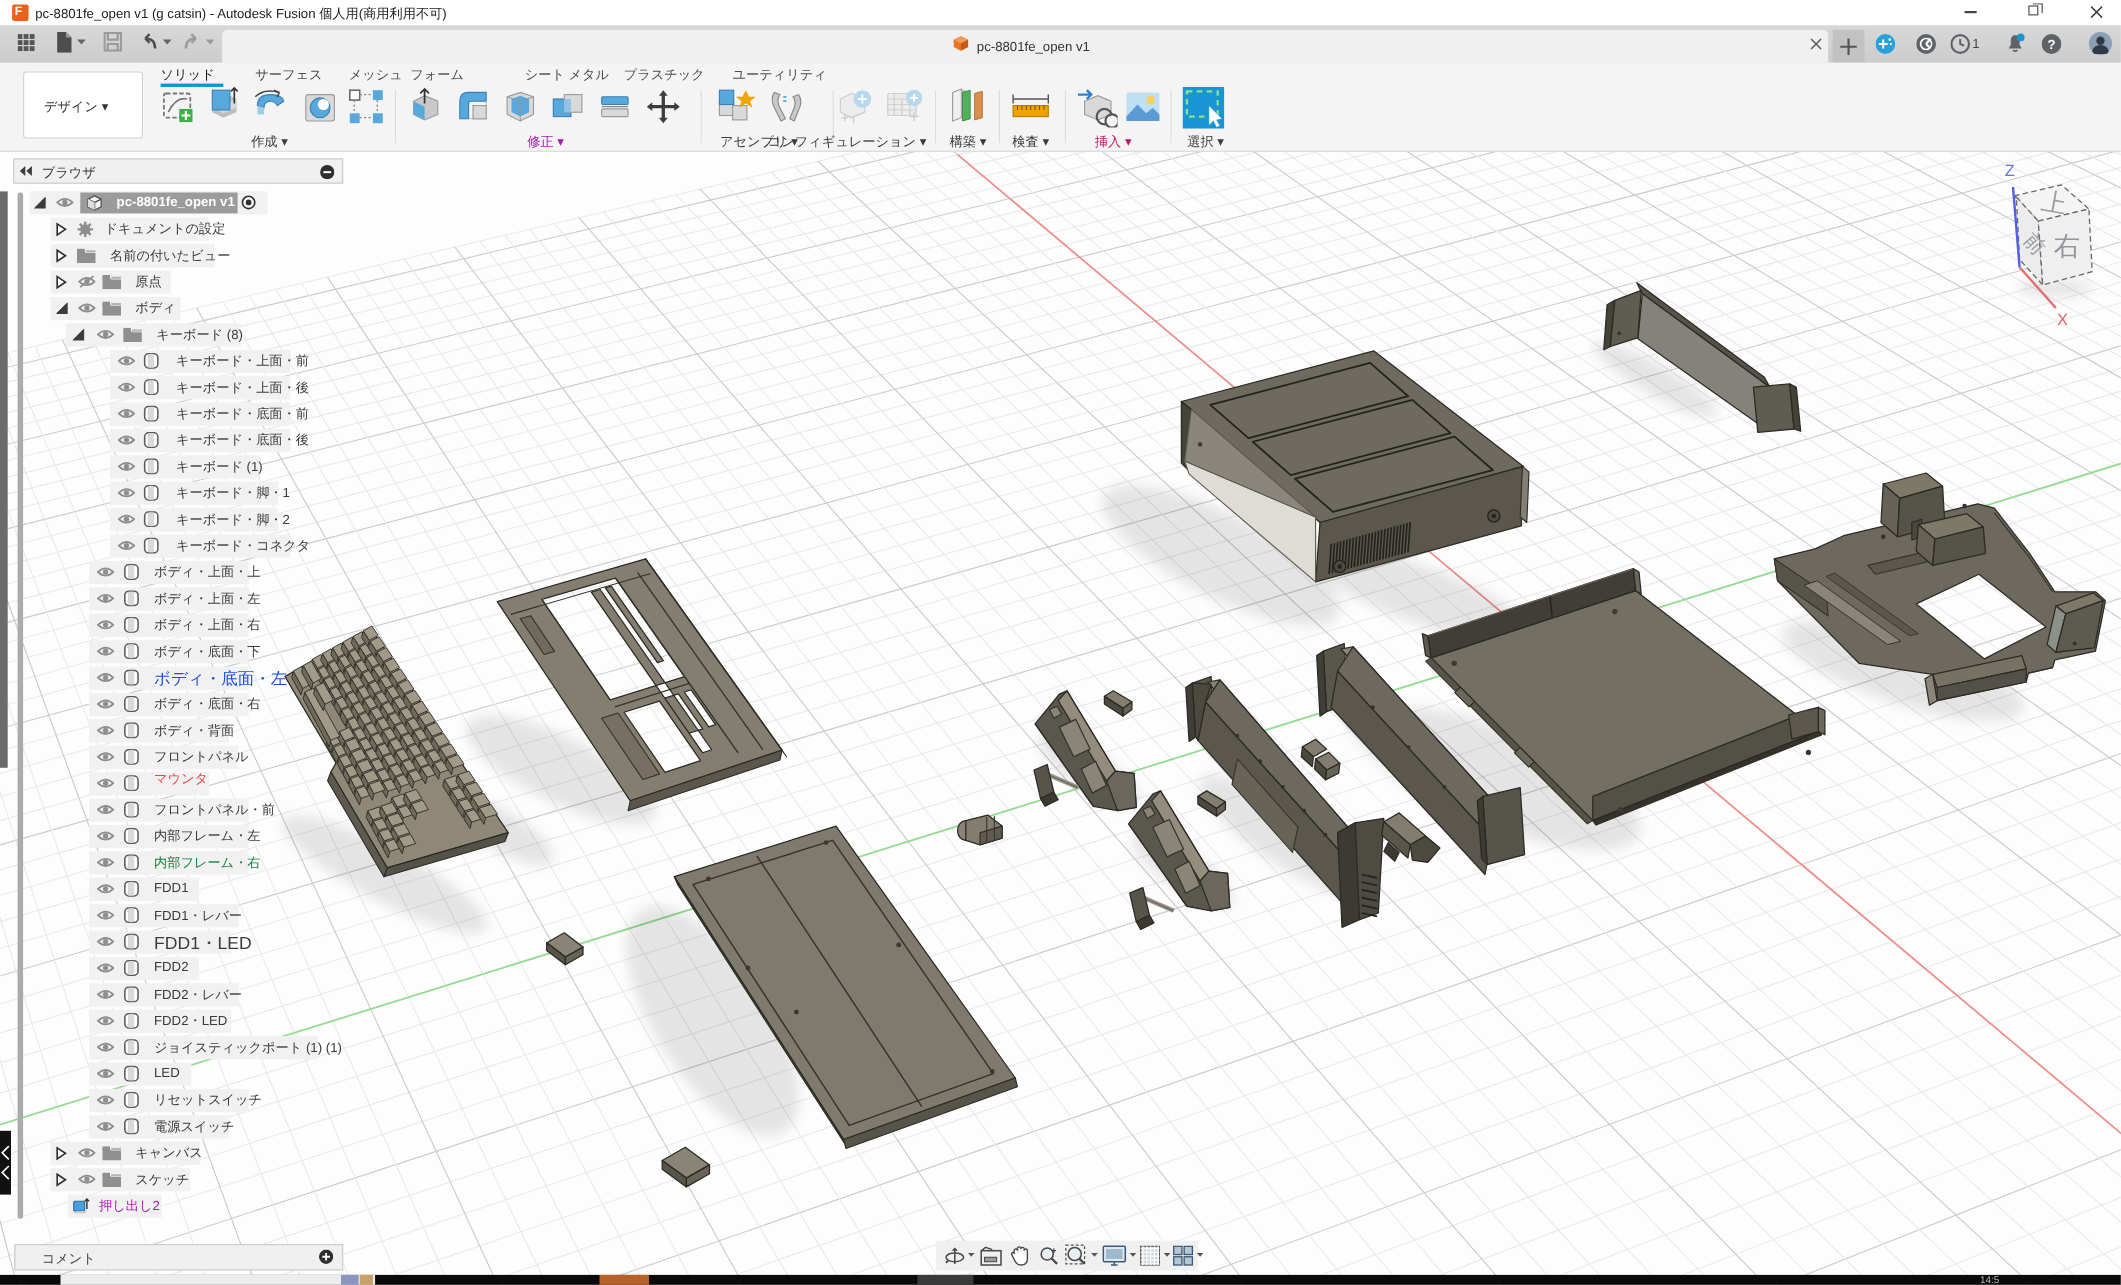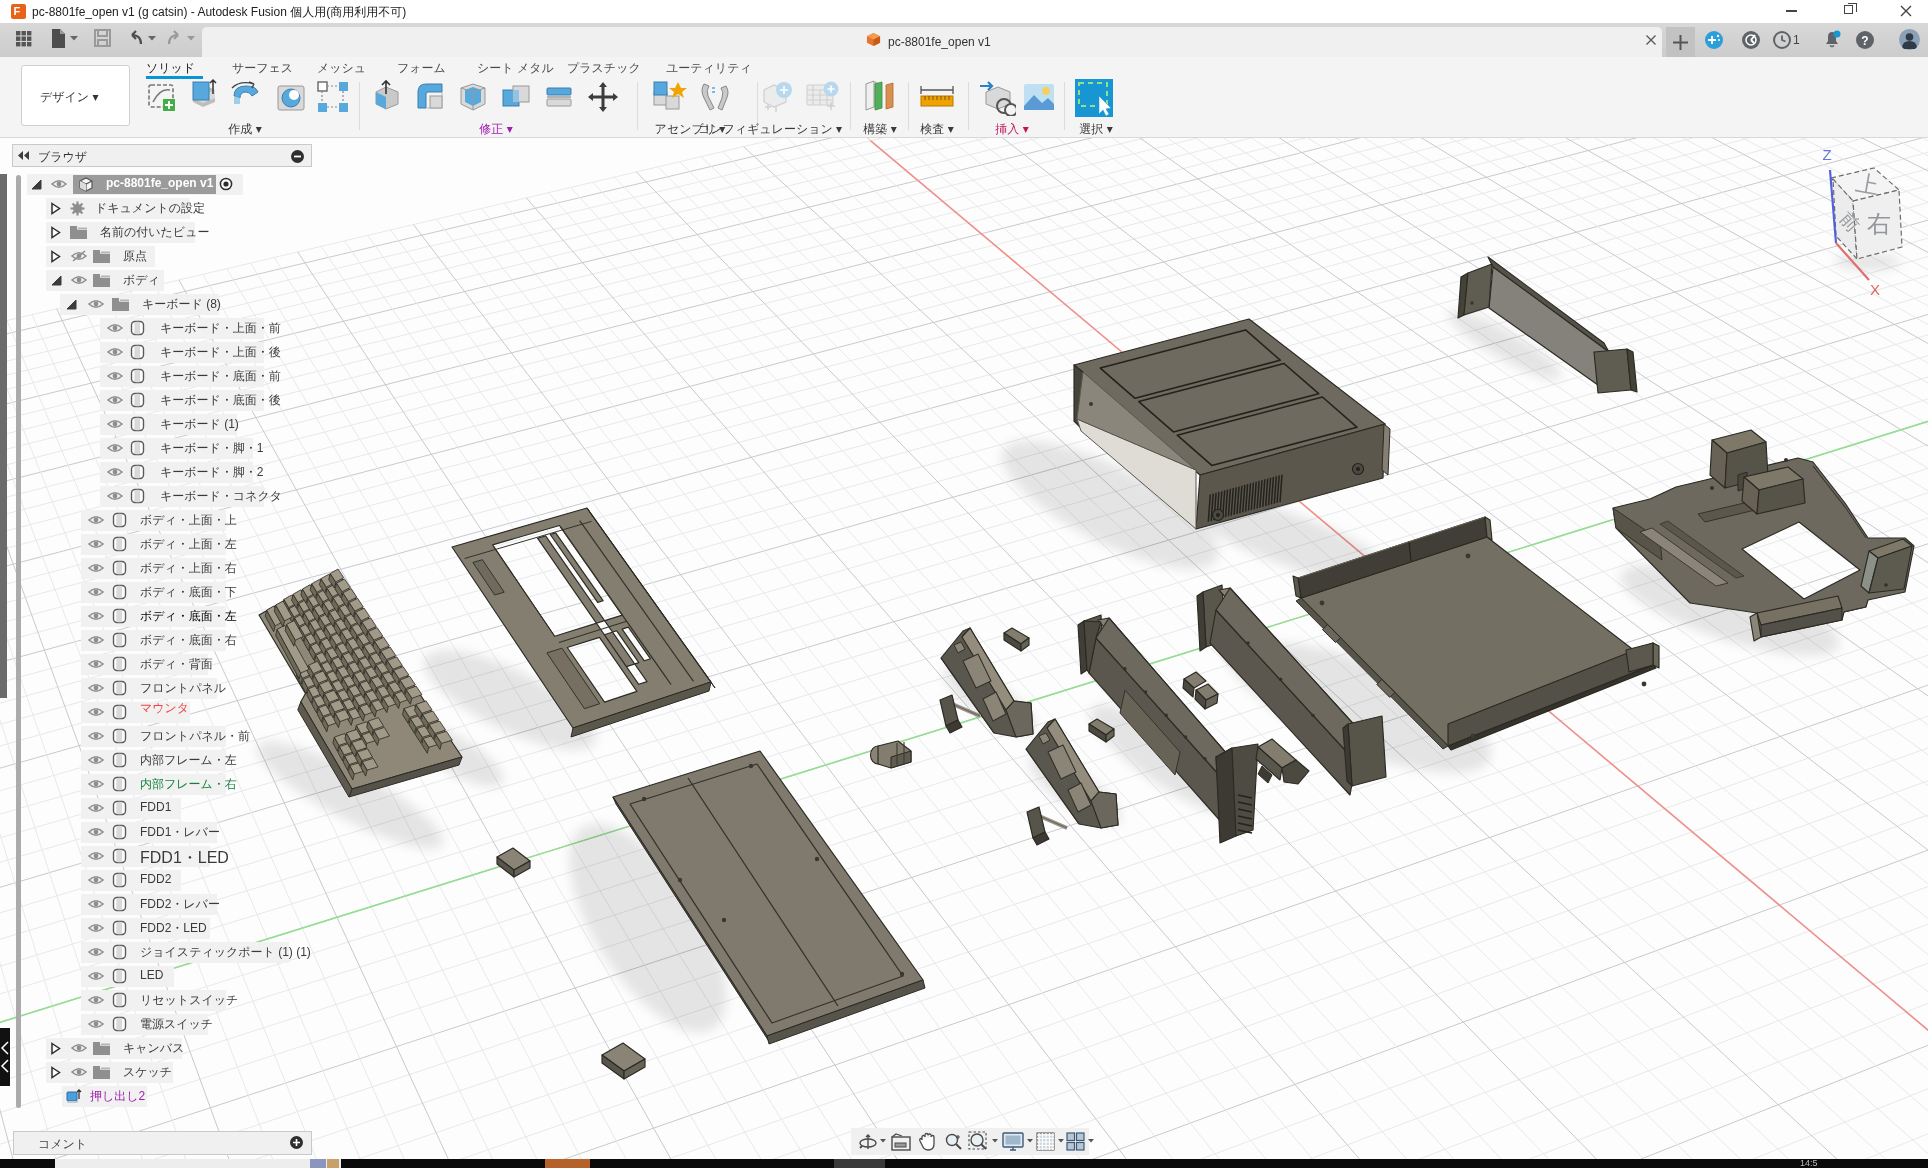--- a/index.html
+++ b/index.html
@@ -773,21 +773,21 @@
     <path d="M3,18 Q4,12 10.5,12 Q17,12 18,18 L16,20 L5,20 Z" fill="#2e3a48"></path>
   </svg>
 
 <div class="abs" style="left:0;top:57px;width:1928px;height:81px;background:#f4f4f4;border-bottom:1px solid #d8d8d8"></div>
 <div class="abs" style="left:21px;top:65px;width:109px;height:61px;background:#fff;border:1px solid #d0d0d0;border-radius:3px"></div>
 <div class="abs" style="left:40px;top:89px;font-size:12px;color:#333">デザイン ▾</div>
 <div class="abs" style="left:146px;top:60px;font-size:12px;color:#1a1a1a">ソリッド</div>
 <div class="abs" style="left:146px;top:76px;width:57px;height:3px;background:#0696d7"></div>
 <div class="abs" style="left:232px;top:60px;font-size:12px;color:#4a4a4a">サーフェス</div>
 <div class="abs" style="left:317px;top:60px;font-size:12px;color:#4a4a4a">メッシュ</div>
-<div class="abs" style="left:397px;top:60px;font-size:12px;color:#4a4a4a">フォーム</div>
+<div class="abs" style="left:373px;top:60px;font-size:12px;color:#4a4a4a">フォーム</div>
 <div class="abs" style="left:477px;top:60px;font-size:12px;color:#4a4a4a">シート メタル</div>
 <div class="abs" style="left:567px;top:60px;font-size:12px;color:#4a4a4a">プラスチック</div>
 <div class="abs" style="left:666px;top:60px;font-size:12px;color:#4a4a4a">ユーティリティ</div>
 <svg style="position:absolute;left:146px;top:80px" width="32" height="34" viewBox="0 0 32 34">
     <rect x="3" y="5" width="24" height="22" rx="2" fill="none" stroke="#777" stroke-width="1.6" stroke-dasharray="4,2"></rect>
     <path d="M7,22 Q14,8 24,10" fill="none" stroke="#777" stroke-width="1.6"></path>
     <rect x="17" y="19" width="12" height="12" fill="#3faf46"></rect>
     <path d="M23,21 L23,29 M19,25 L27,25" stroke="#fff" stroke-width="2"></path>
   </svg>
 <svg style="position:absolute;left:188px;top:78px" width="32" height="38" viewBox="0 0 32 38">
@@ -1159,21 +1159,21 @@
 <div style="position:absolute;left:81px;top:605.5px;width:145.0px;height:21px;background:#f1f1f1"></div>
 <svg style="position:absolute;left:88px;top:610px" width="16" height="12" viewBox="0 0 16 12">
     <path d="M1,6 Q8,-0.5 15,6 Q8,12.5 1,6 Z" fill="none" stroke="#8e8e8e" stroke-width="1.6"></path>
     <circle cx="8" cy="6" r="2.4" fill="#8e8e8e"></circle>
   </svg>
 <svg style="position:absolute;left:112px;top:608px" width="15" height="16" viewBox="0 0 15 16">
     <rect x="1.5" y="1.5" width="12" height="13" rx="3.5" fill="#fff" stroke="#5a5a5a" stroke-width="1.4"></rect>
     <path d="M5,2 L5,14" stroke="#cfcfcf" stroke-width="1"></path>
     <path d="M5,2 Q7.5,1.4 10,2 L10,14 Q7.5,14.6 5,14 Z" fill="#d9d9d9" stroke="none"></path>
   </svg>
-<div style="position:absolute;left:140px;top:607.5px;font-size:12px;color:#000000;white-space:nowrap">ボディ・底面・左</div>
+<div style="position:absolute;left:140px;top:607.5px;font-size:15px;color:#1d4ed8;white-space:nowrap">ボディ・底面・左</div>
 <div style="position:absolute;left:81px;top:629.5px;width:145.0px;height:21px;background:#f1f1f1"></div>
 <svg style="position:absolute;left:88px;top:634px" width="16" height="12" viewBox="0 0 16 12">
     <path d="M1,6 Q8,-0.5 15,6 Q8,12.5 1,6 Z" fill="none" stroke="#8e8e8e" stroke-width="1.6"></path>
     <circle cx="8" cy="6" r="2.4" fill="#8e8e8e"></circle>
   </svg>
 <svg style="position:absolute;left:112px;top:632px" width="15" height="16" viewBox="0 0 15 16">
     <rect x="1.5" y="1.5" width="12" height="13" rx="3.5" fill="#fff" stroke="#5a5a5a" stroke-width="1.4"></rect>
     <path d="M5,2 L5,14" stroke="#cfcfcf" stroke-width="1"></path>
     <path d="M5,2 Q7.5,1.4 10,2 L10,14 Q7.5,14.6 5,14 Z" fill="#d9d9d9" stroke="none"></path>
   </svg>

